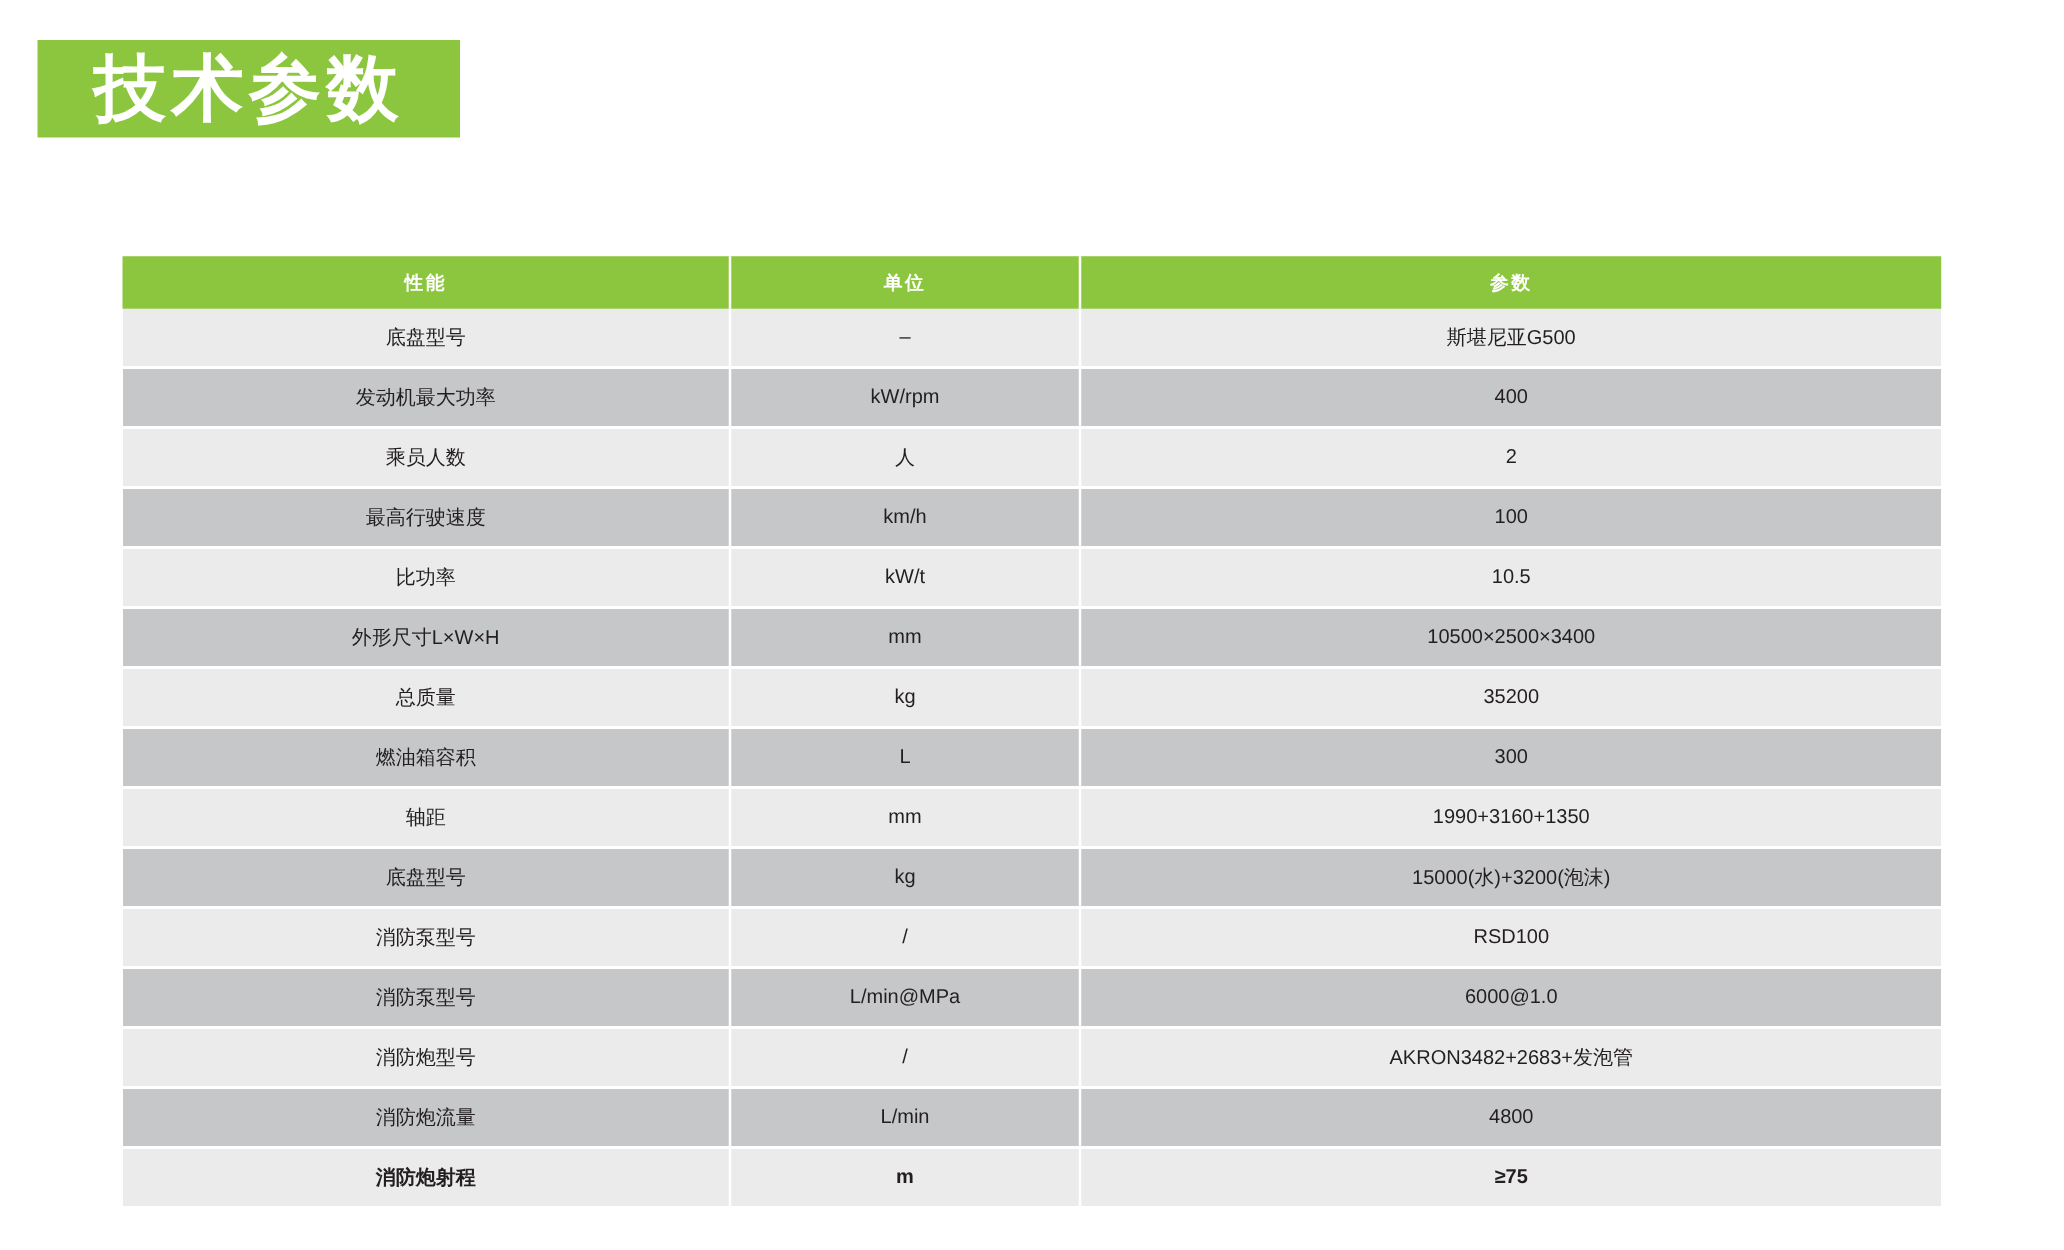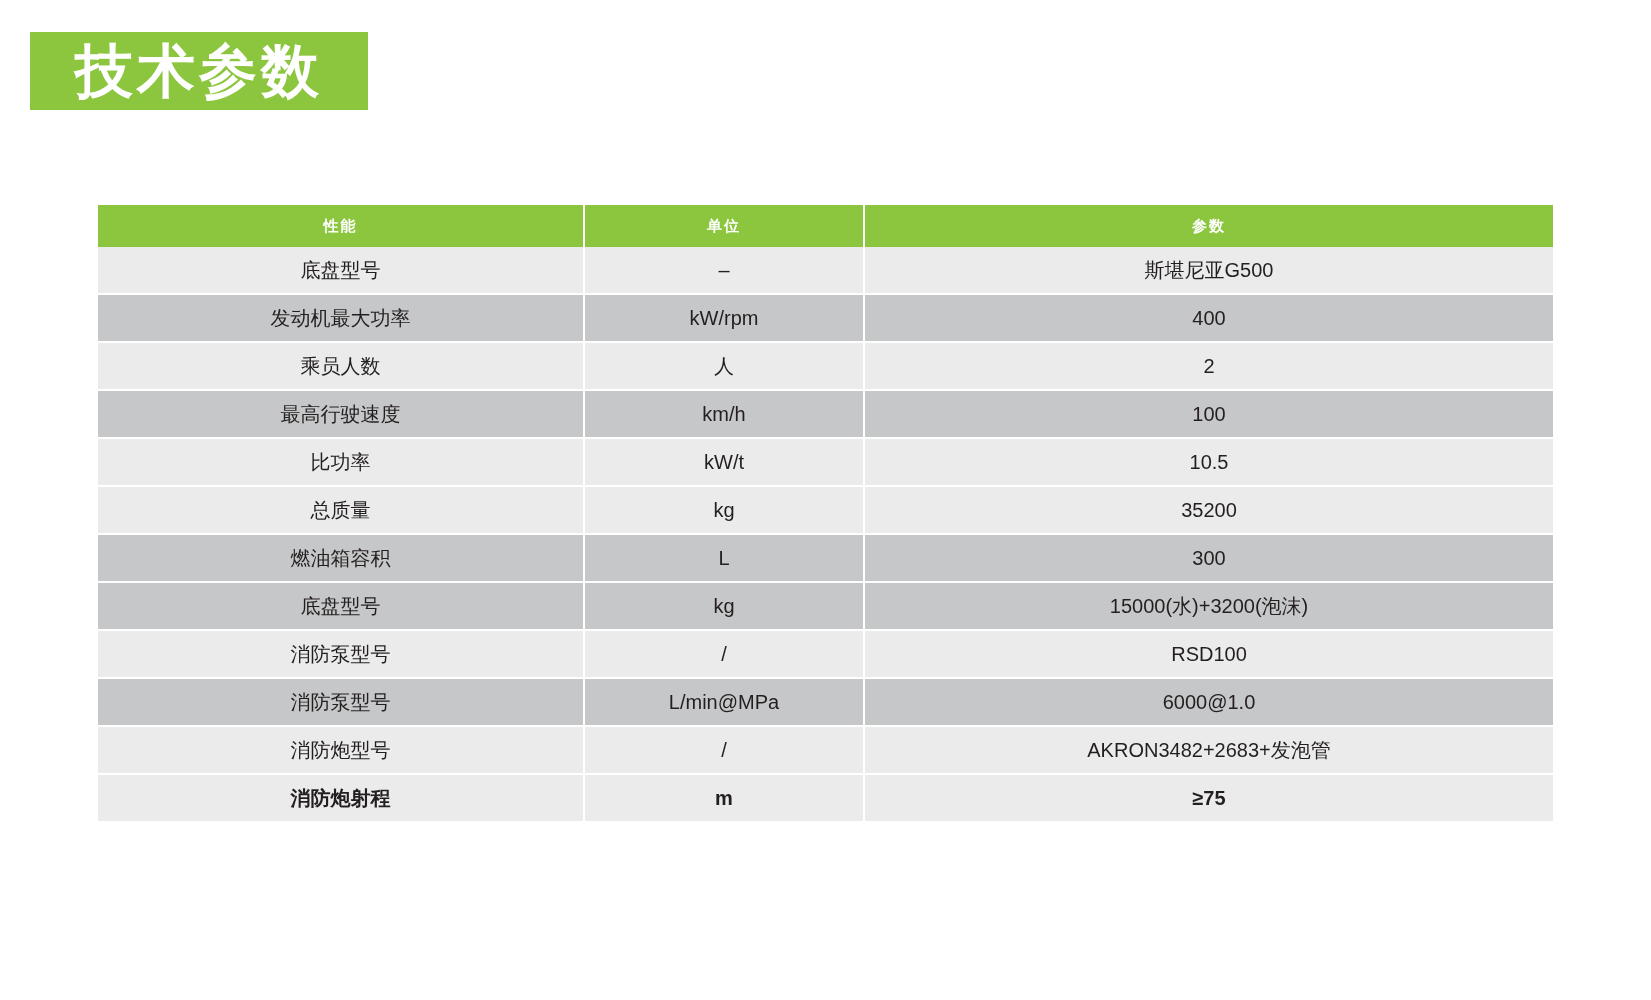--- a/index.html
+++ b/index.html
@@ -62,21 +62,21 @@
     font-weight: bold;
     height: 40px;
     letter-spacing: 2px;
     border-right: 2px solid #ffffff;
     text-align: center;
   }
   table.spec-table thead th:last-child { border-right: none; }
 
   table.spec-table tbody td {
     height: 44px;
-    font-size: 20px;
+    font-size: 16px;
     text-align: center;
     color: #231f20;
     border-right: 2px solid #ffffff;
     border-bottom: 2px solid #ffffff;
     white-space: nowrap;
     overflow: hidden;
   }
   table.spec-table tbody td:last-child { border-right: none; }
 
   tbody tr.row-light td { background: #ebebeb; }
@@ -125,29 +125,39 @@
         <tr class="row-dark">
           <td>最高行驶速度</td>
           <td>km/h</td>
           <td>100</td>
         </tr>
         <tr class="row-light">
           <td>比功率</td>
           <td>kW/t</td>
           <td>10.5</td>
         </tr>
+        <tr class="row-dark">
+          <td>外形尺寸L×W×H</td>
+          <td>mm</td>
+          <td>10500×2500×3400</td>
+        </tr>
         <tr class="row-light">
           <td>总质量</td>
           <td>kg</td>
           <td>35200</td>
         </tr>
         <tr class="row-dark">
           <td>燃油箱容积</td>
           <td>L</td>
           <td>300</td>
+        </tr>
+        <tr class="row-light">
+          <td>轴距</td>
+          <td>mm</td>
+          <td>1990+3160+1350</td>
         </tr>
         <tr class="row-dark">
           <td>底盘型号</td>
           <td>kg</td>
           <td>15000(水)+3200(泡沫)</td>
         </tr>
         <tr class="row-light">
           <td>消防泵型号</td>
           <td>/</td>
           <td>RSD100</td>
@@ -155,20 +165,25 @@
         <tr class="row-dark">
           <td>消防泵型号</td>
           <td>L/min@MPa</td>
           <td>6000@1.0</td>
         </tr>
         <tr class="row-light">
           <td>消防炮型号</td>
           <td>/</td>
           <td>AKRON3482+2683+发泡管</td>
         </tr>
+        <tr class="row-dark">
+          <td>消防炮流量</td>
+          <td>L/min</td>
+          <td>4800</td>
+        </tr>
         <tr class="row-light">
           <td>消防炮射程</td>
           <td>m</td>
           <td>≥75</td>
         </tr>
       </tbody>
     </table>
   </div>
 
 </div>

